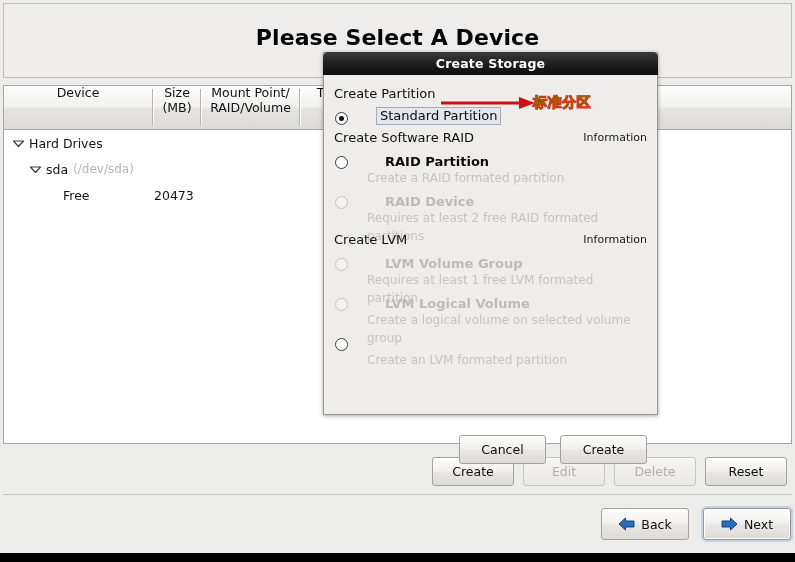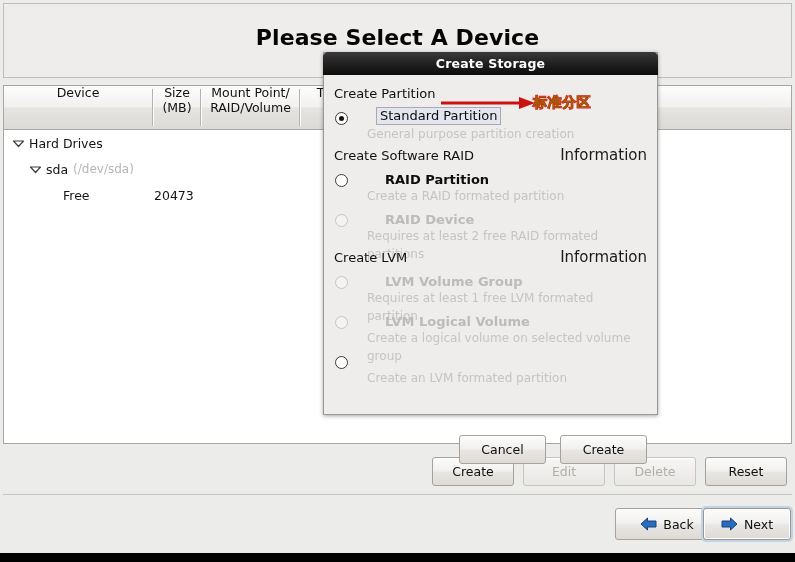--- a/index.html
+++ b/index.html
@@ -168,21 +168,21 @@
     height: 54px;
     background: #ececeb;
   }
   .navbtn {
     position: absolute;
     top: 12px;
     width: 86px;
     height: 30px;
     gap: 6px;
   }
-  #btn-back { left: 612px; padding-left: 8px; }
+  #btn-back { left: 598px; }
   #btn-next {
     left: 700px;
     border: 1px solid #9a9691;
     box-shadow: inset 0 0 0 1px #ffffff, 0 0 0 2px #c3d3e6;
   }
   .arrow-ico { width: 17px; height: 14px; display: block; }
 
   
   .bottom-strip {
     position: absolute;
@@ -226,21 +226,21 @@
     position: relative;
     font-size: 13px;
     color: #101010;
     margin-top: 3px;
     height: 19px;
     line-height: 19px;
   }
   .sec-info {
     position: absolute;
     right: 0; top: 0;
-    font-size: 15px;
+    font-size: 11px;
     color: #1a1a1a;
   }
   .opt-row {
     display: flex;
     align-items: flex-end;
     height: 21px;
     margin-top: 1px;
     gap: 21px;
   }
   .radio {
@@ -405,21 +405,20 @@
   </div>
 
   <div class="dialog">
     <div class="dialog-title">Create Storage</div>
     <div class="dialog-body" id="dialog-body">
       <div class="sec-head"><span>Create Partition</span></div>
         <div class="opt-row">
           <span class="radio checked"></span>
           <span class="opt-label sel">Standard Partition</span>
         </div>
-        <div class="opt-desc">General purpose partition creation</div>
         <div class="sec-head"><span>Create Software RAID</span><span class="sec-info">Information</span></div>
         <div class="opt-row">
           <span class="radio"></span>
           <span class="opt-label bold">RAID Partition</span>
         </div>
         <div class="opt-desc">Create a RAID formated partition</div>
         <div class="opt-row">
           <span class="radio dim"></span>
           <span class="opt-label dim">RAID Device</span>
         </div>

